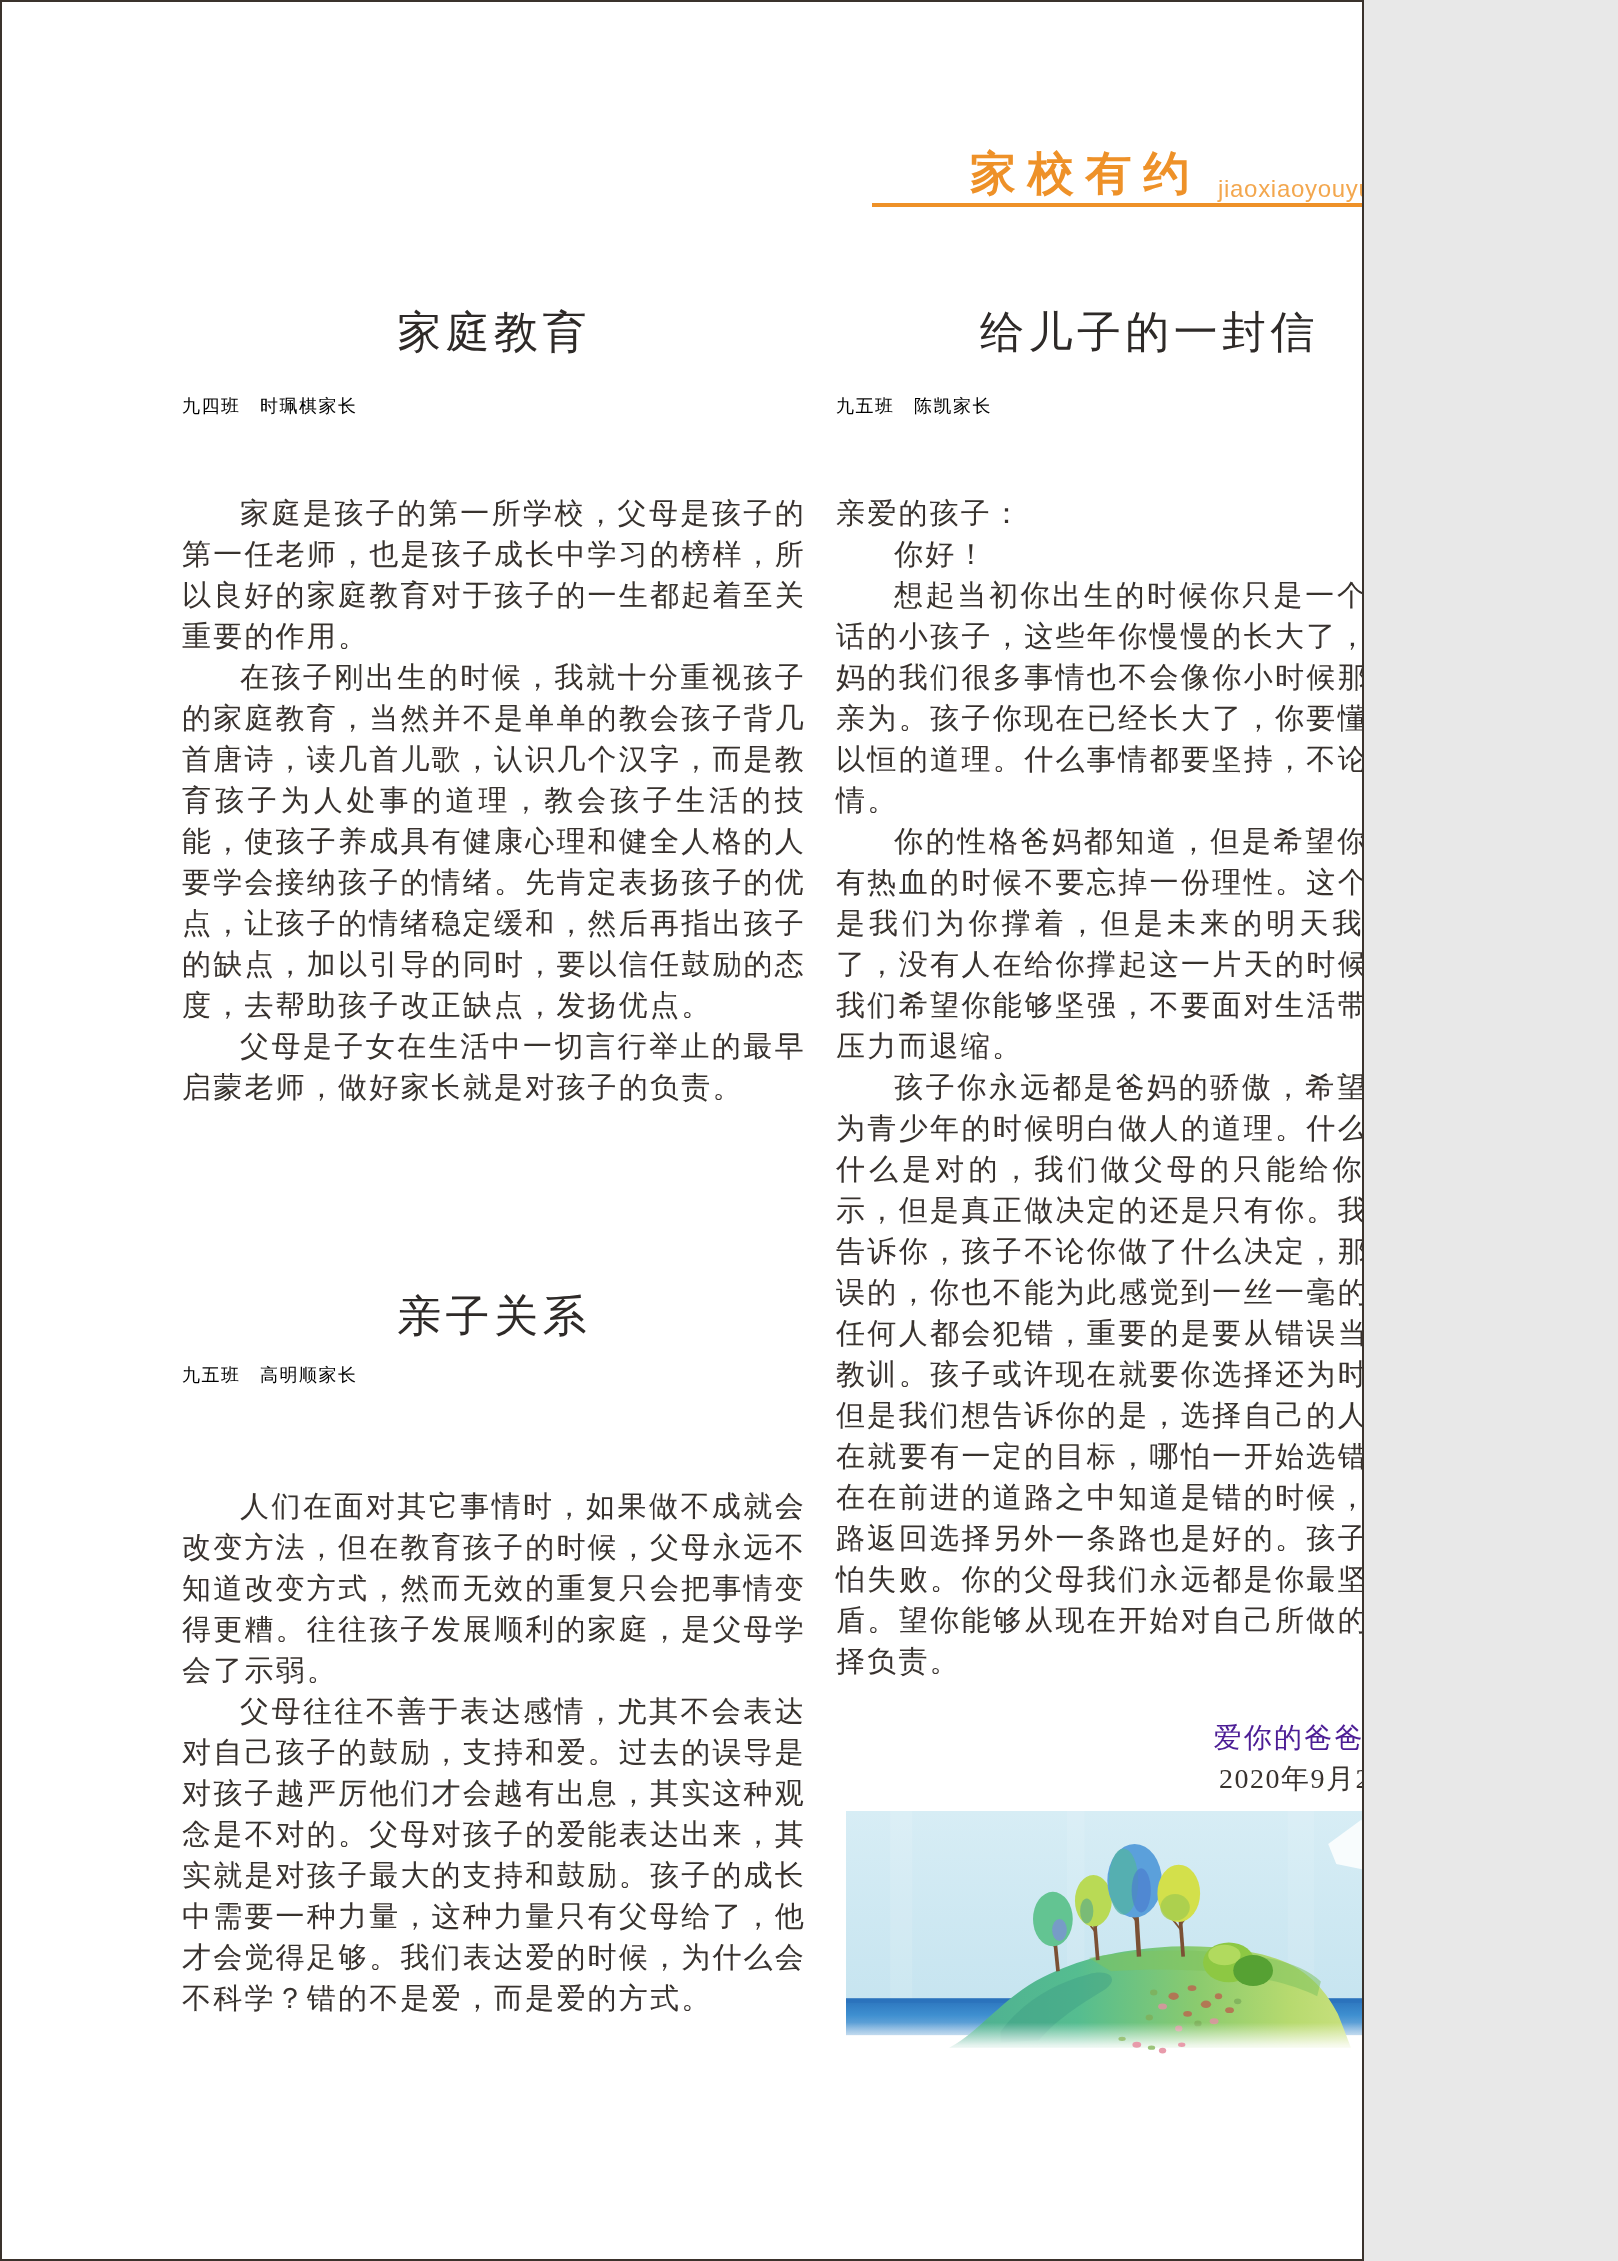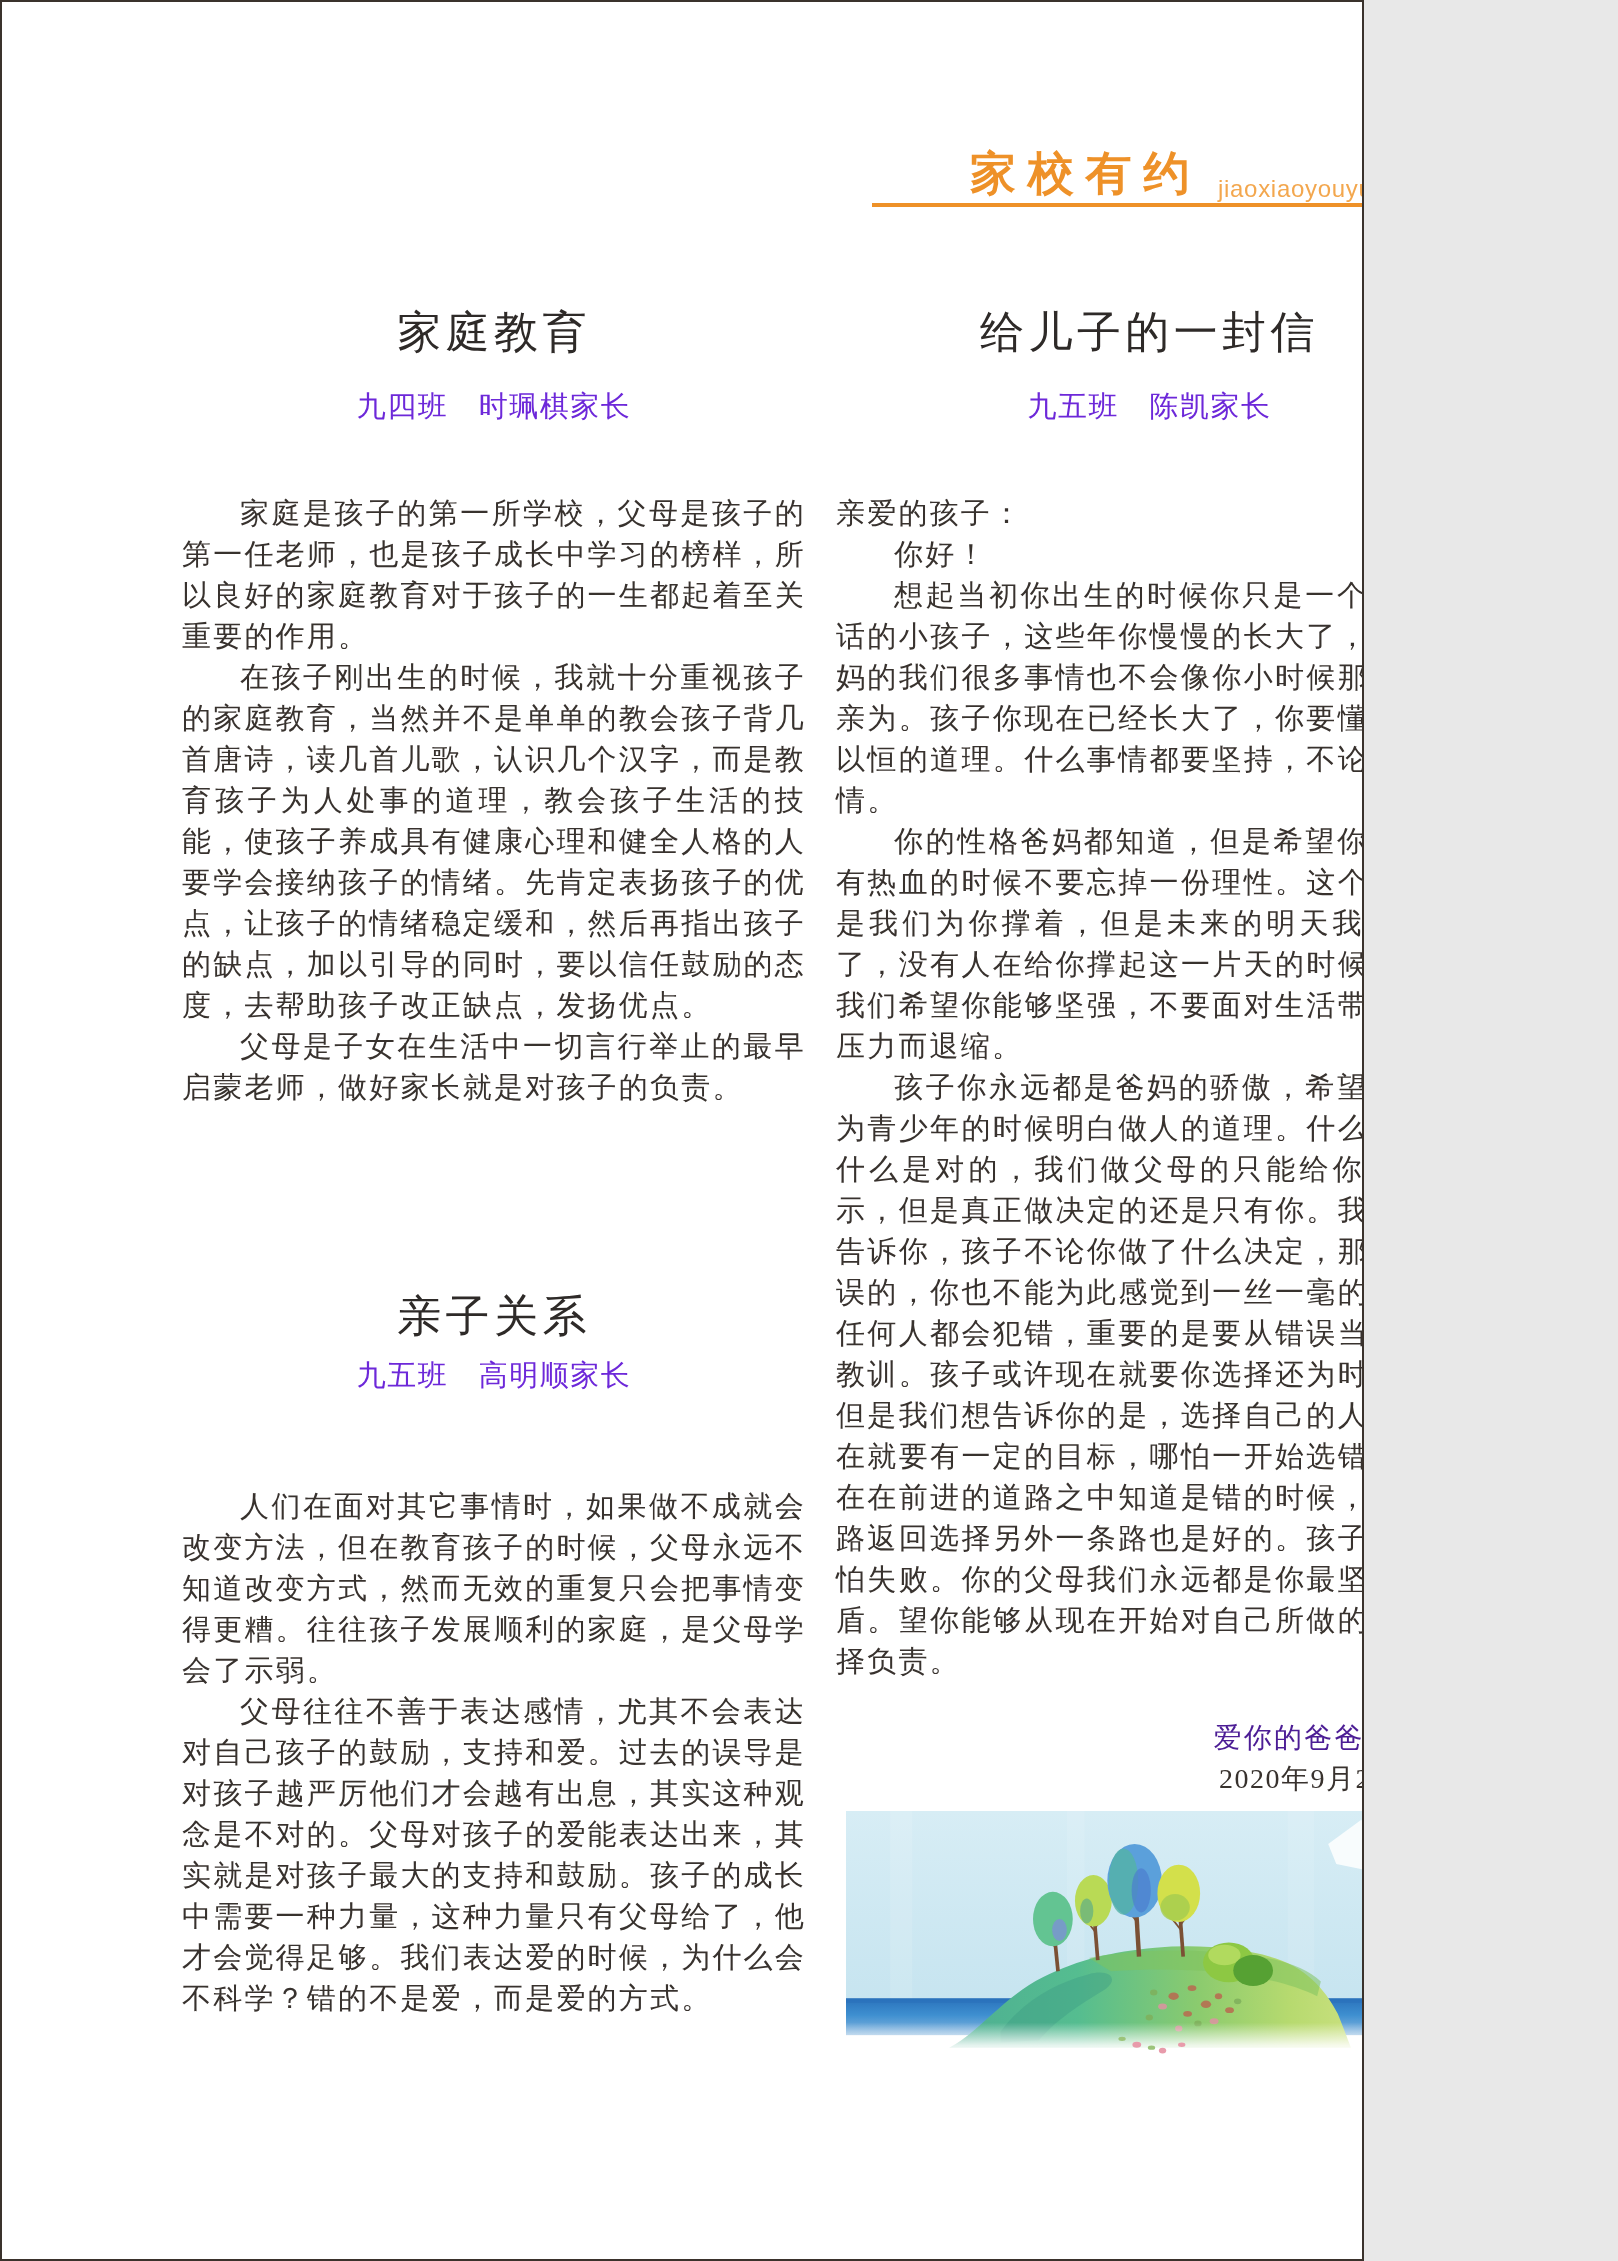--- a/index.html
+++ b/index.html
@@ -41,22 +41,22 @@
   .col-left  { left: 180px;  width: 624px; }
   .col-right { left: 834px; width: 627px; }
 
   h2.article-title {
     margin: 0; padding-top: 13.2px;
     font-weight: normal; font-size: 44px; line-height: 44px;
     letter-spacing: 4.4px; text-align: center; color: #2e2a28;
   }
   .byline {
     margin: 37px 0 72px 0;
-    font-size: 29px; line-height: 29px; letter-spacing: 1.5px;
-    text-align: center; color: #6d28d9;
+    font-size: 18px; line-height: 29px; letter-spacing: 1.5px;
+    color: #000000;
   }
   p.body {
     margin: 0;
     font-size: 29px; line-height: 41px; letter-spacing: 2.2px;
     text-align: justify; text-indent: 2em; color: #38322e;
   }
   p.no-indent { text-indent: 0; }
   .article-2 h2.article-title { margin-top: 174px; }
   .article-2 .byline { margin: 22px 0 96px 0; }
 

